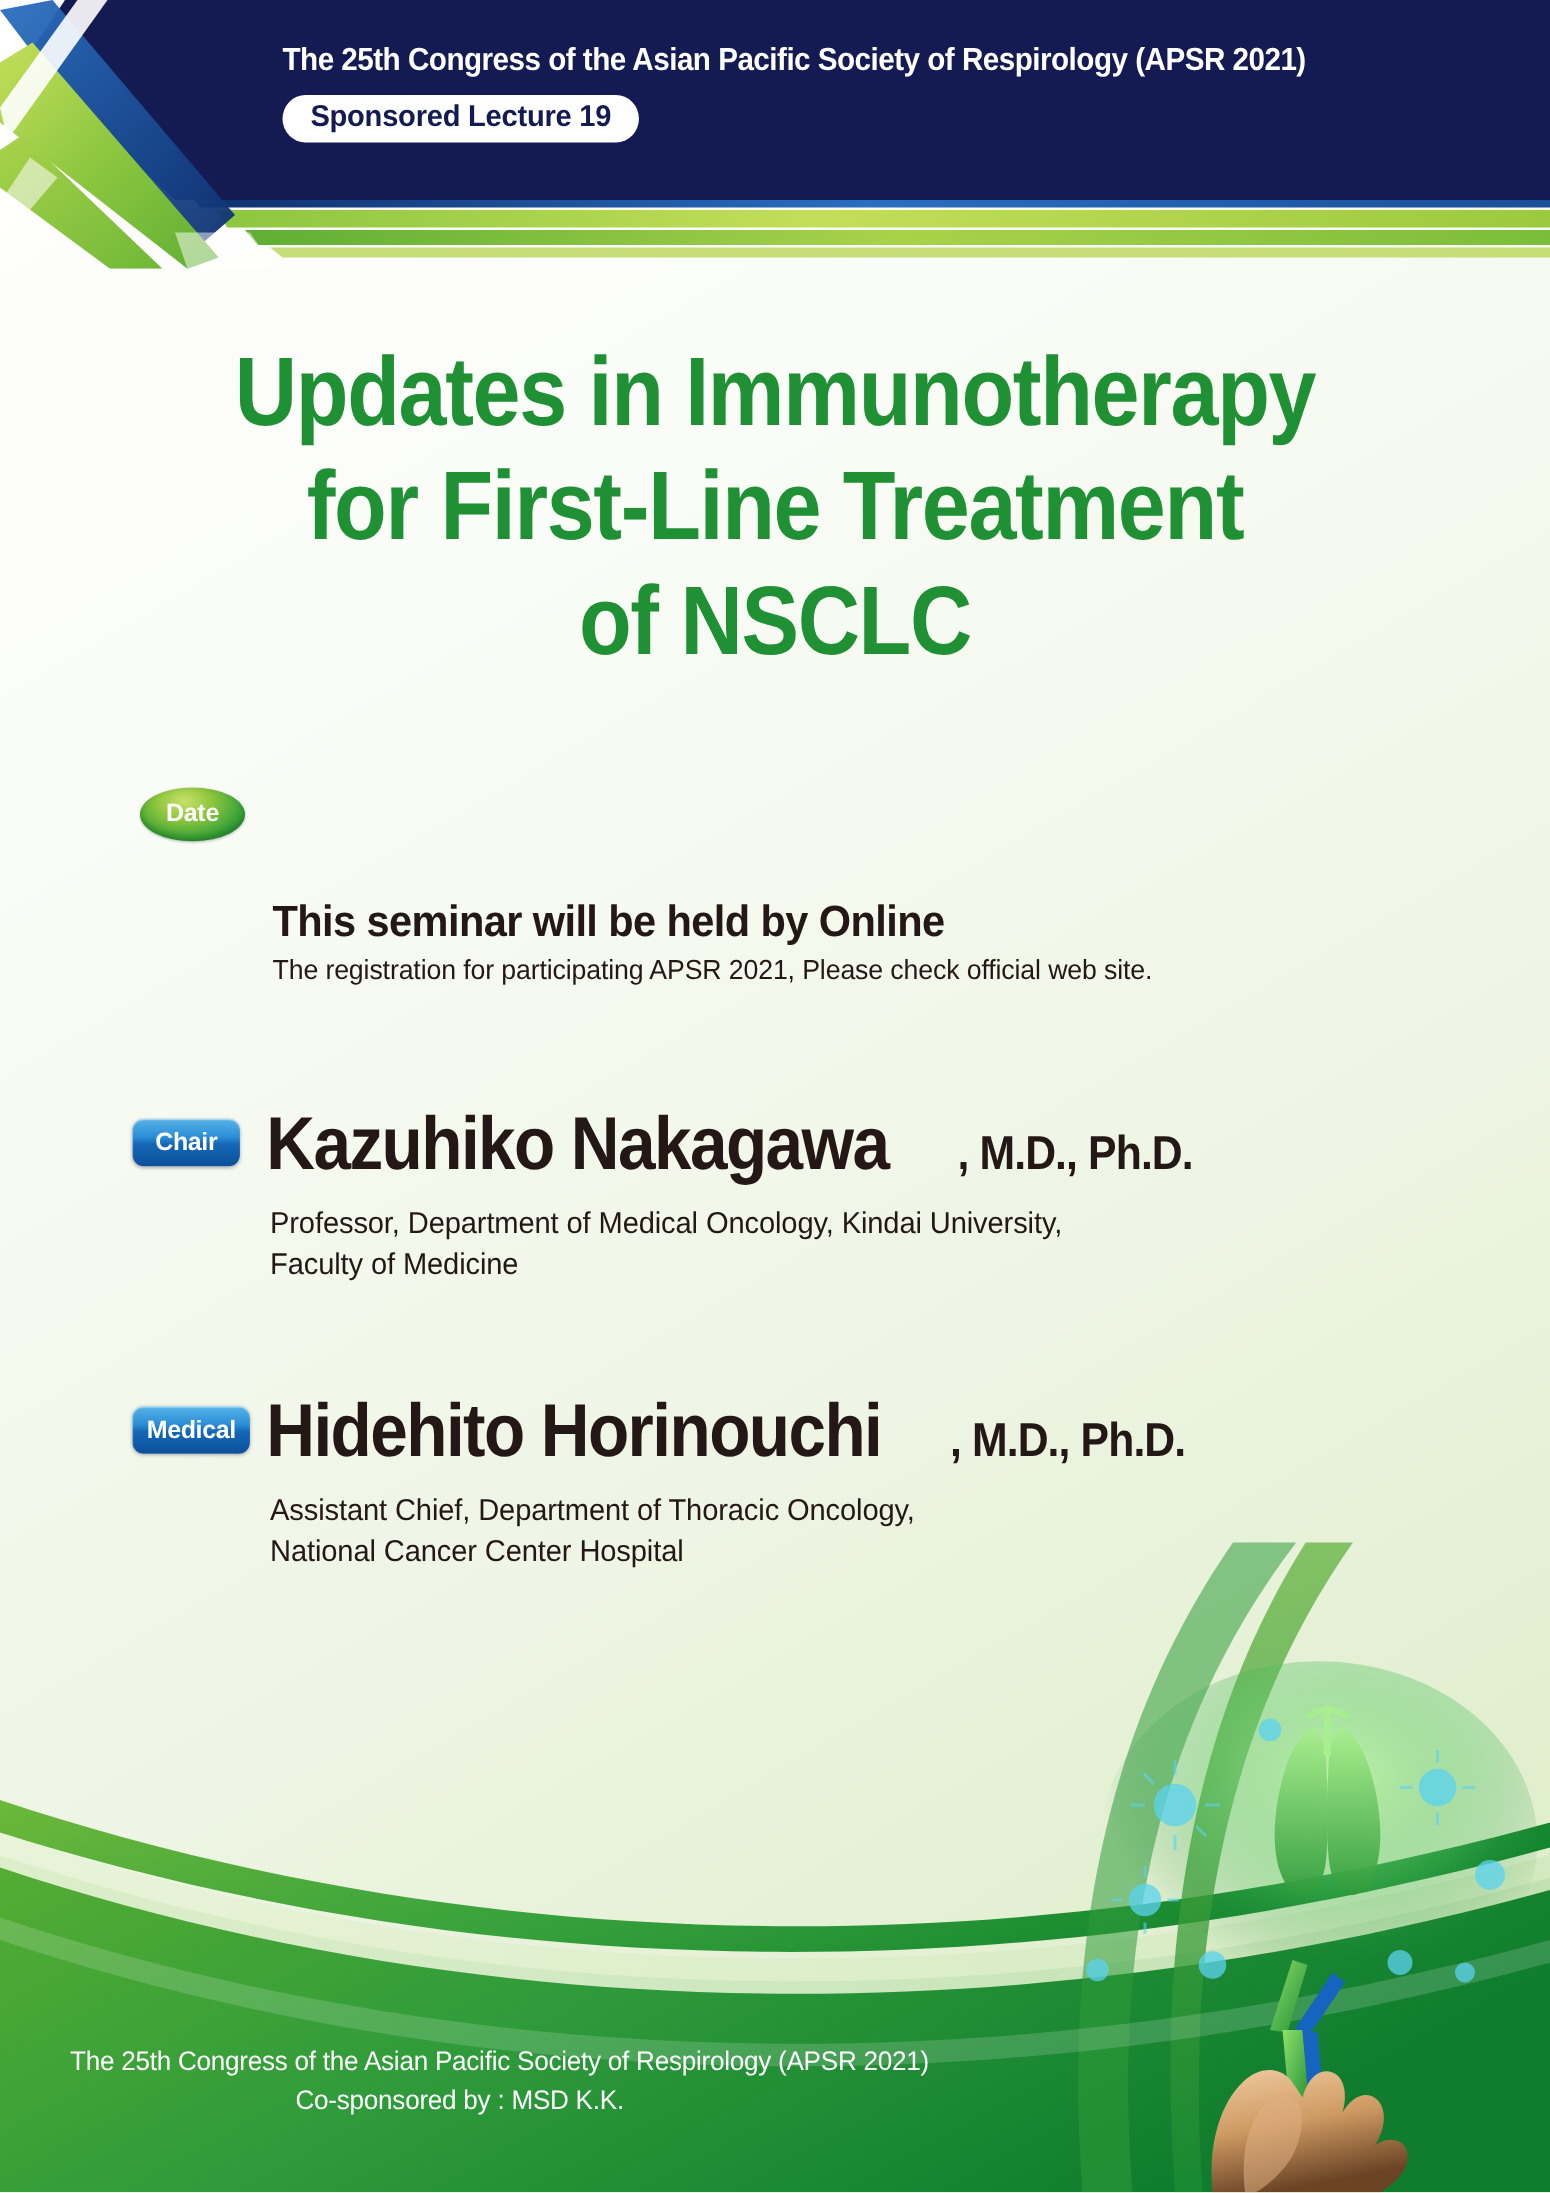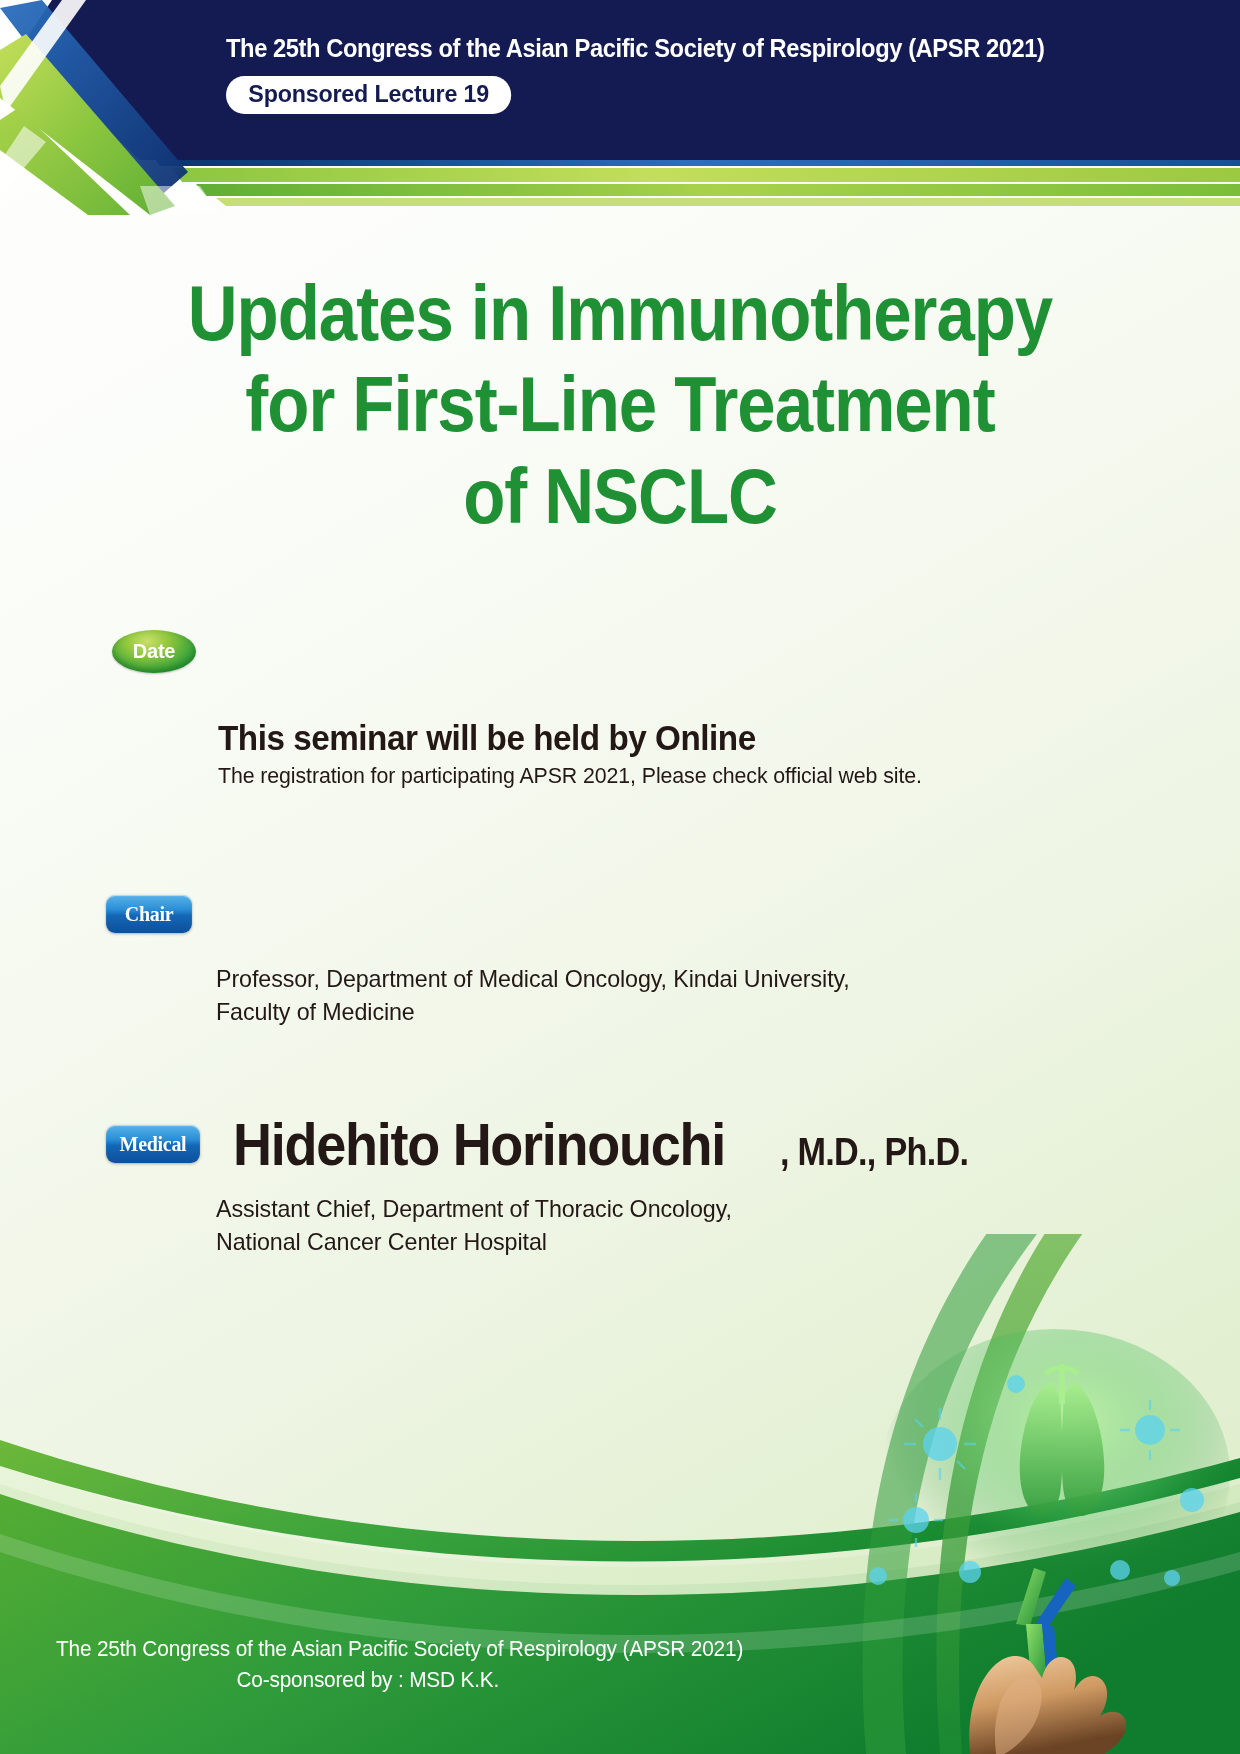--- a/index.html
+++ b/index.html
@@ -165,21 +165,20 @@
     display: flex;
     align-items: center;
     justify-content: center;
     color: #ffffff;
     font-weight: bold;
     border-radius: 9px;
     background: linear-gradient(180deg, #58b3e8 0%, #2b8ed6 38%, #1467b5 54%, #0d4f9c 100%);
     box-shadow: inset 0 1px 1px rgba(255,255,255,0.6), 0 1px 3px rgba(0,0,0,0.3);
     letter-spacing: -0.3px;
     z-index: 6;
-    font-family: Liberation Serif, serif;
   }
   #badge-chair { left: 106px; top: 895px; width: 86px; height: 38px; font-size: 20px; }
   #badge-speaker { left: 106px; top: 1125px; width: 94px; height: 38px; font-size: 20px; }
 
   .person-name {
     position: absolute;
     left: 213px;
     white-space: nowrap;
     color: #231815;
   }
@@ -193,21 +192,21 @@
   }
   .person-name .pn-deg {
     font-size: 38px;
     font-weight: bold;
     letter-spacing: -0.8px;
     transform: scaleX(0.9);
     display: inline-block;
     transform-origin: left bottom;
   }
   #name-chair { top: 880px; }
-  #name-speaker { top: 1110px; margin-left: 20px; }
+  #name-speaker { top: 1110px; }
 
   .affil {
     position: absolute;
     left: 216px;
     font-size: 24px;
     line-height: 1.38;
     color: #231815;
     letter-spacing: -0.1px;
     transform: scaleX(0.97);
     transform-origin: left top;
@@ -316,20 +315,23 @@
     <div class="tline">Updates in Immunotherapy</div>
     <div class="tline">for First-Line Treatment</div>
     <div class="tline">of NSCLC</div>
   </div>
 
   <div class="badge-date">Date</div>
   <div class="online-line">This seminar will be held by Online</div>
   <div class="reg-line">The registration for participating APSR 2021, Please check official web site.</div>
 
   <div class="role-badge" id="badge-chair">Chair</div>
+  <div class="person-name" id="name-chair">
+    <span class="pn-main">Kazuhiko Nakagawa</span><span class="pn-deg">, M.D., Ph.D.</span>
+  </div>
   <div class="affil" id="affil-chair">
     <div>Professor, Department of Medical Oncology, Kindai University,</div>
     <div>Faculty of Medicine</div>
   </div>
 
   <div class="role-badge" id="badge-speaker">Medical</div>
   <div class="person-name" id="name-speaker">
     <span class="pn-main">Hidehito Horinouchi</span><span class="pn-deg">, M.D., Ph.D.</span>
   </div>
   <div class="affil" id="affil-speaker">

